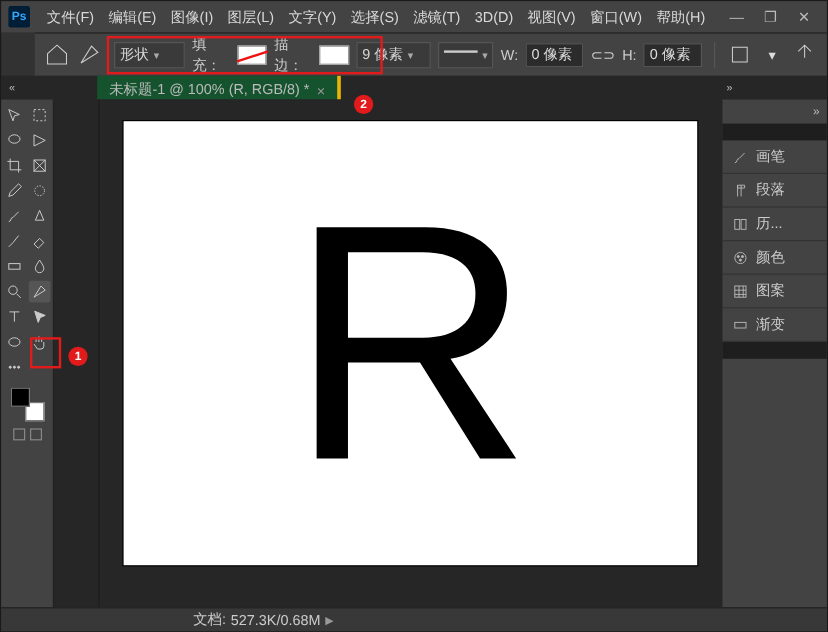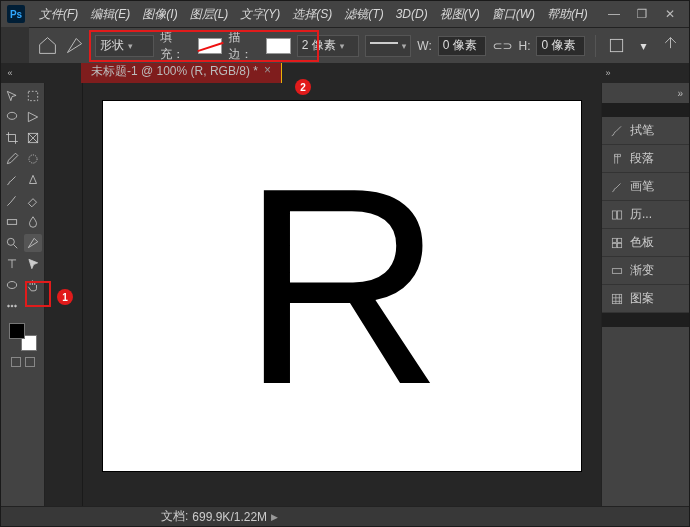--- a/index.html
+++ b/index.html
@@ -14,21 +14,21 @@
     --accent:#0b8be0;
     --red:#e11b1b;
     --white:#ffffff;
   }
   *{box-sizing:border-box;font-family:"Segoe UI",Tahoma,Arial,sans-serif;font-size:12px;}
   body{margin:0;background:#555;padding:0;}
   .app{width:690px;height:527px;background:var(--bg);border:1px solid var(--border);display:flex;flex-direction:column;position:relative;}
   
   .titlebar{height:26px;background:var(--bg-panel);display:flex;align-items:center;padding:0 6px;color:var(--text);}
   .ps-logo{width:18px;height:18px;background:#001e36;color:#31a8ff;display:flex;align-items:center;justify-content:center;font-weight:bold;font-size:10px;border-radius:2px;margin-right:8px;}
-  .menu-item{padding:0 6px;cursor:default;font-style:italic;}
+  .menu-item{padding:0 6px;cursor:default;}
   .win-controls{margin-left:auto;display:flex;gap:14px;color:#bbb;padding:0 6px;}
   .win-controls span{width:14px;text-align:center;}
   
   .options-bar{height:36px;background:var(--bg-panel);border-top:1px solid #222;display:flex;align-items:center;padding:0 8px;color:var(--text);gap:6px;position:relative;margin-left:28px;}
   .opt-icon{width:24px;height:24px;display:flex;align-items:center;justify-content:center;color:#ddd;}
   .dropdown{height:22px;background:#3a3a3a;border:1px solid #555;display:flex;align-items:center;padding:0 4px;gap:4px;}
   .dropdown .chev{font-size:9px;color:#aaa;}
   .swatch{width:28px;height:16px;border:1px solid #999;display:inline-block;position:relative;}
   .swatch.no-fill{background:#fff;}
   .swatch.no-fill::after{content:"";position:absolute;left:-2px;right:-2px;top:50%;border-top:2px solid #e11;transform:rotate(-18deg);}
@@ -36,21 +36,21 @@
   .num-input{width:54px;height:20px;background:#2b2b2b;border:1px solid #555;color:#ddd;padding:0 4px;display:flex;align-items:center;}
   .stroke-preview{width:34px;height:12px;border-top:2px solid #ccc;margin-top:4px;}
   .sep{width:1px;height:22px;background:#555;margin:0 4px;}
   .lbl{color:#ccc;}
   .hl-red{position:absolute;border:2px solid var(--red);pointer-events:none;}
   
   .annot{position:absolute;width:16px;height:16px;border-radius:50%;background:var(--red);color:#fff;display:flex;align-items:center;justify-content:center;font-size:10px;font-weight:bold;z-index:50;}
   
   .doc-top{height:20px;background:var(--bg-dark);display:flex;align-items:center;color:#bbb;}
   .doc-top .dbl-arrow{width:18px;text-align:center;font-size:9px;}
-  .doc-tab{display:flex;align-items:flex-start;padding:0 10px;height:100%;background:#7f1d1d;border-right:1px solid #eab308;gap:6px;}
+  .doc-tab{display:flex;align-items:flex-end;padding:0 10px;height:100%;background:#14532d;border-right:3px solid #eab308;gap:6px;}
   .doc-tab .x{color:#999;}
   
   .main-flex{flex:1;display:flex;min-height:0;}
   
   .toolbox{width:44px;background:var(--bg-panel);border-right:1px solid #222;padding:4px 2px;display:flex;flex-direction:column;align-items:center;gap:0;}
   .tool-cols{display:grid;grid-template-columns:18px 18px;gap:3px 3px;}
   .tool{width:18px;height:18px;display:flex;align-items:center;justify-content:center;color:#ccc;position:relative;border-radius:2px;}
   .tool svg{width:14px;height:14px;stroke:#ccc;fill:none;stroke-width:1.4;}
   .tool.sel{background:#555;}
   .fgbg{margin-top:8px;position:relative;width:28px;height:28px;}
@@ -119,21 +119,21 @@
       <span class="chev">▾</span>
     </div>
 
     <span class="lbl">填充：</span>
     <span class="swatch no-fill"></span>
 
     <span class="lbl">描边：</span>
     <span class="swatch white"></span>
 
     <div class="dropdown" style="width:70px">
-      <span>2 像素</span>
+      <span>9 像素</span>
       <span class="chev">▾</span>
     </div>
 
     <div class="dropdown" style="width:46px">
       <span class="stroke-preview"></span>
       <span class="chev">▾</span>
     </div>
 
     <span class="lbl">W:</span>
     <div class="num-input">
@@ -306,72 +306,66 @@
           </div>
         </div>
       </div>
     </div>
 
     <div class="right-col">
       <div class="collapse">»</div>
       <div class="panel-gap"></div>
       <div class="panel-item">
         <svg viewBox="0 0 24 24">
-            <path d="M3 20c5 0 3-7 7-7l9-9"></path>
-          </svg>
-        <span>拭笔</span>
+            <path d="M4 20c4 0 2-6 6-6l8-8"></path>
+          </svg>
+        <span>画笔</span>
       </div>
       <div class="panel-item">
         <svg viewBox="0 0 24 24">
             <path d="M8 4h10v4H8zM8 4v16m5-16v16"></path>
           </svg>
         <span>段落</span>
-      </div>
-      <div class="panel-item">
-        <svg viewBox="0 0 24 24">
-            <path d="M4 20c4 0 2-6 6-6l8-8"></path>
-          </svg>
-        <span>画笔</span>
       </div>
       <div class="panel-item">
         <svg viewBox="0 0 24 24">
             <rect x="4" y="5" width="7" height="14"></rect>
             <rect x="13" y="5" width="7" height="14"></rect>
           </svg>
         <span>历...</span>
       </div>
       <div class="panel-item">
         <svg viewBox="0 0 24 24">
-            <rect x="4" y="4" width="7" height="7"></rect>
-            <rect x="13" y="4" width="7" height="7"></rect>
-            <rect x="4" y="13" width="7" height="7"></rect>
-            <rect x="13" y="13" width="7" height="7"></rect>
-          </svg>
-        <span>色板</span>
-      </div>
-      <div class="panel-item">
-        <svg viewBox="0 0 24 24">
-            <rect x="4" y="8" width="16" height="8"></rect>
-          </svg>
-        <span>渐变</span>
+            <circle cx="12" cy="12" r="8"></circle>
+            <circle cx="9" cy="10" r="1.5" fill="#bbb"></circle>
+            <circle cx="15" cy="10" r="1.5" fill="#bbb"></circle>
+            <circle cx="12" cy="15" r="1.5" fill="#bbb"></circle>
+          </svg>
+        <span>颜色</span>
       </div>
       <div class="panel-item">
         <svg viewBox="0 0 24 24">
             <rect x="4" y="4" width="16" height="16"></rect>
             <path d="M4 10h16M4 16h16M10 4v16M16 4v16"></path>
           </svg>
         <span>图案</span>
       </div>
+      <div class="panel-item">
+        <svg viewBox="0 0 24 24">
+            <rect x="4" y="8" width="16" height="8"></rect>
+          </svg>
+        <span>渐变</span>
+      </div>
       <div class="panel-gap"></div>
     </div>
   </div>
 
   <div class="status">
     <span>文档:</span>
-    <span>699.9K/1.22M</span>
+    <span>527.3K/0.68M</span>
     <span class="tri">▶</span>
   </div>
 
   <div class="hl-pen" style="left:24px;top:280px"></div>
 
   <div class="annot" style="left:56px;top:288px">1</div>
   <div class="annot" style="left:294px;top:78px">2</div>
 
 </div>
 

